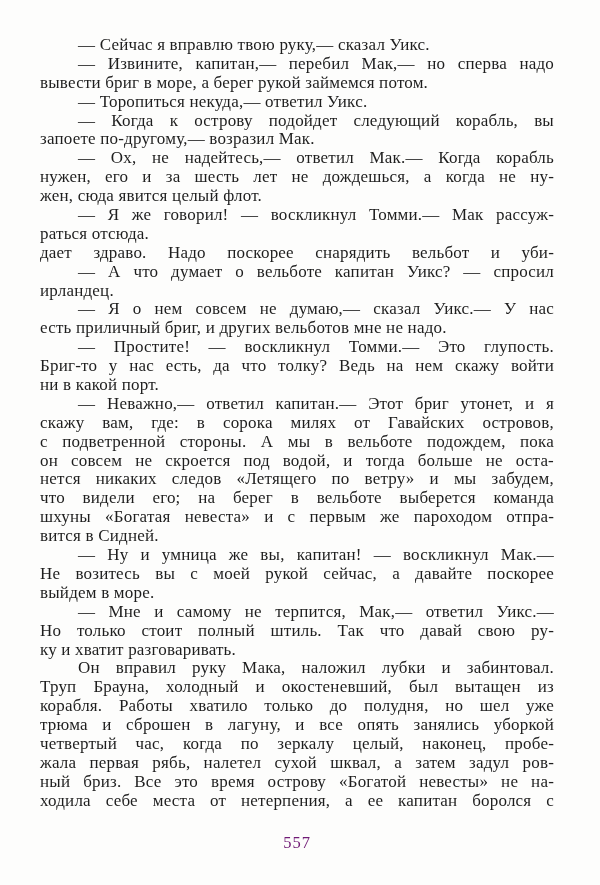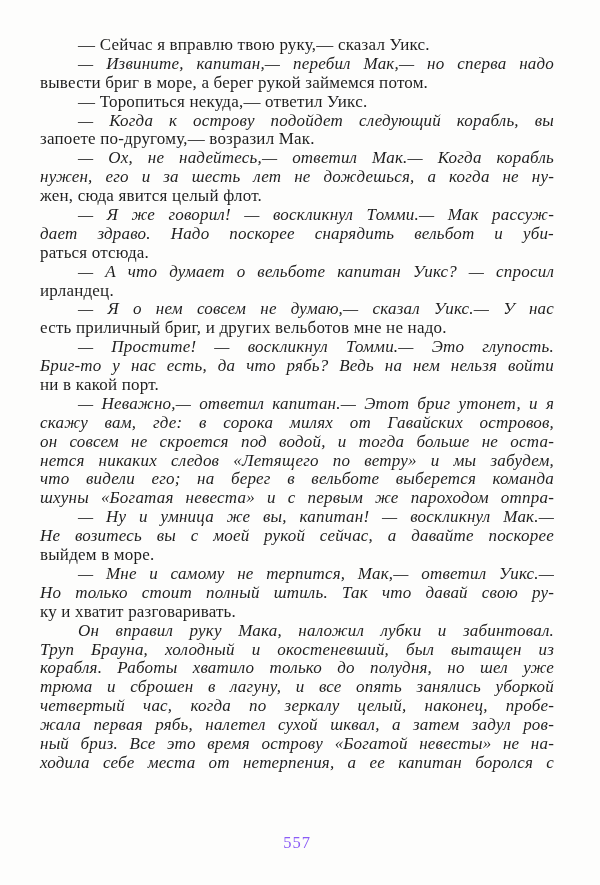--- a/index.html
+++ b/index.html
@@ -26,67 +26,68 @@
     font-size: 17px;
     line-height: 18.9px;
     height: 18.9px;
     letter-spacing: 0.2px;
     white-space: normal;
     text-align: left;
   }
   .line.justify {
     text-align: justify;
     text-align-last: justify;
-    font-style: italic;
     -moz-text-align-last: justify;
   }
   .line.indent {
     text-indent: 38px;
   }
   .page-number {
     position: absolute;
     left: 40px;
     top: 833px;
     width: 514px;
     text-align: center;
     font-size: 16.5px;
     letter-spacing: 1px;
-    color: #8b5cf6;
+    color: #701a75;
   }
 </style>
 </head>
 <body>
 
 <div class="page">
   <div class="text-block">
       <div class="line indent">— Сейчас я вправлю твою руку,— сказал Уикс.</div>
       <div class="line indent justify">— Извините, капитан,— перебил Мак,— но сперва надо</div>
       <div class="line">вывести бриг в море, а берег рукой займемся потом.</div>
       <div class="line indent">— Торопиться некуда,— ответил Уикс.</div>
       <div class="line indent justify">— Когда к острову подойдет следующий корабль, вы</div>
       <div class="line">запоете по-другому,— возразил Мак.</div>
       <div class="line indent justify">— Ох, не надейтесь,— ответил Мак.— Когда корабль</div>
       <div class="line justify">нужен, его и за шесть лет не дождешься, а когда не ну-</div>
       <div class="line">жен, сюда явится целый флот.</div>
       <div class="line indent justify">— Я же говорил! — воскликнул Томми.— Мак рассуж-</div>
+      <div class="line">раться отсюда.</div>
       <div class="line justify">дает здраво. Надо поскорее снарядить вельбот и уби-</div>
-      <div class="line">раться отсюда.</div>
       <div class="line indent justify">— А что думает о вельботе капитан Уикс? — спросил</div>
       <div class="line">ирландец.</div>
       <div class="line indent justify">— Я о нем совсем не думаю,— сказал Уикс.— У нас</div>
       <div class="line">есть приличный бриг, и других вельботов мне не надо.</div>
       <div class="line indent justify">— Простите! — воскликнул Томми.— Это глупость.</div>
-      <div class="line justify">Бриг-то у нас есть, да что рябь? Ведь на нем нельзя войти</div>
+      <div class="line justify">Бриг-то у нас есть, да что толку? Ведь на нем скажу войти</div>
       <div class="line">ни в какой порт.</div>
       <div class="line indent justify">— Неважно,— ответил капитан.— Этот бриг утонет, и я</div>
       <div class="line justify">скажу вам, где: в сорока милях от Гавайских островов,</div>
+      <div class="line justify">с подветренной стороны. А мы в вельботе подождем, пока</div>
       <div class="line justify">он совсем не скроется под водой, и тогда больше не оста-</div>
       <div class="line justify">нется никаких следов «Летящего по ветру» и мы забудем,</div>
       <div class="line justify">что видели его; на берег в вельботе выберется команда</div>
       <div class="line justify">шхуны «Богатая невеста» и с первым же пароходом отпра-</div>
+      <div class="line">вится в Сидней.</div>
       <div class="line indent justify">— Ну и умница же вы, капитан! — воскликнул Мак.—</div>
       <div class="line justify">Не возитесь вы с моей рукой сейчас, а давайте поскорее</div>
       <div class="line">выйдем в море.</div>
       <div class="line indent justify">— Мне и самому не терпится, Мак,— ответил Уикс.—</div>
       <div class="line justify">Но только стоит полный штиль. Так что давай свою ру-</div>
       <div class="line">ку и хватит разговаривать.</div>
       <div class="line indent justify">Он вправил руку Мака, наложил лубки и забинтовал.</div>
       <div class="line justify">Труп Брауна, холодный и окостеневший, был вытащен из</div>
       <div class="line justify">корабля. Работы хватило только до полудня, но шел уже</div>
       <div class="line justify">трюма и сброшен в лагуну, и все опять занялись уборкой</div>

